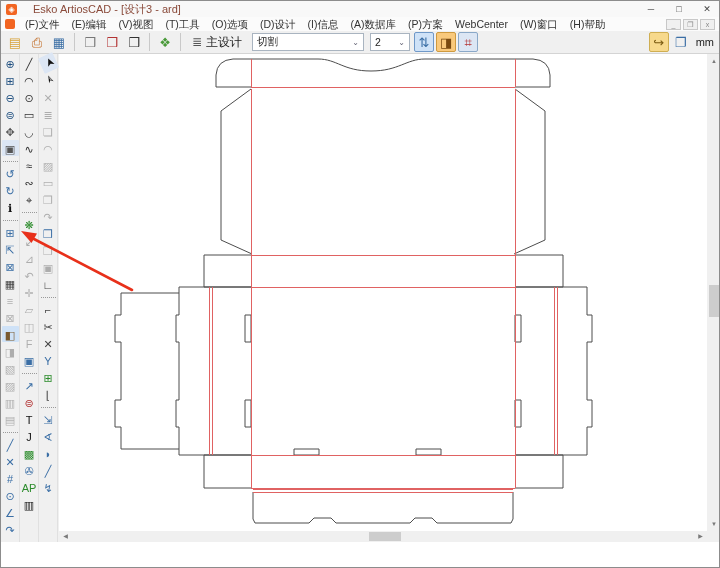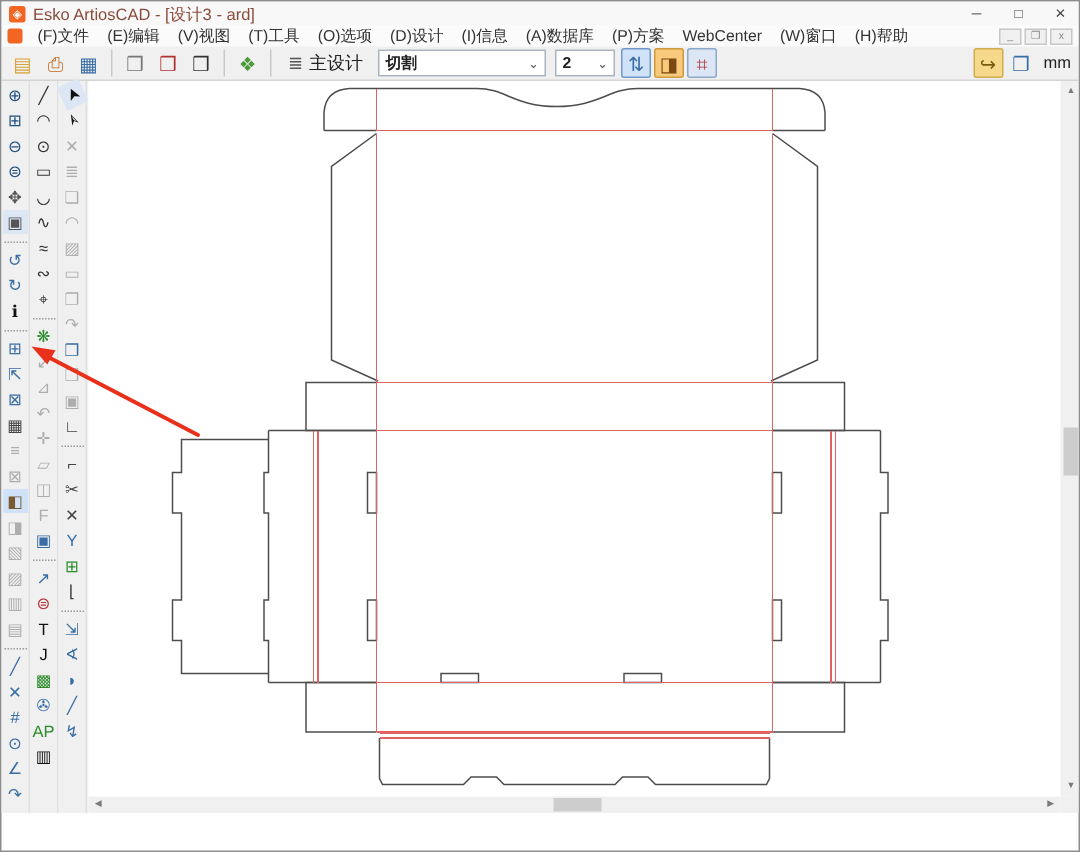--- a/index.html
+++ b/index.html
@@ -2,39 +2,39 @@
 <html style="--esko_orange: #f26522; --title_text: #8a4a3a; --sel_blue: #cfe2f7; --sel_orange: #f9c97c; --sel_yellow: #f7d98c; --cut: #4d4d4d; --crease: #e06262; --arrow_red: #e8301a;"><head>
 <meta charset="utf-8">
 <style>
   html,body{margin:0;padding:0;background:#9a9a9a;}
   *{box-sizing:border-box;font-family:"Liberation Sans","DejaVu Sans",sans-serif;}
   .app{position:relative;width:720px;height:568px;background:#fff;overflow:hidden;border:1px solid #8c8c8c;}
 
   
   .titlebar{position:absolute;left:0;top:0;width:720px;height:16px;background:#f8f8f8;display:flex;align-items:center;}
   .esko-logo{width:11px;height:11px;margin:0 5px 0 5px;background:var(--esko_orange);border-radius:2px;color:#fff;font-size:8px;line-height:11px;text-align:center;}
-  .title-text{font-size:11px;color:var(--title_text);white-space:nowrap;}
+  .title-text{font-size:11px;color:var(--title_text);white-space:nowrap;margin-left:11px;}
   .win-controls{margin-left:auto;display:flex;height:16px;}
   .win-btn{width:28px;height:16px;font-size:9px;color:#444;text-align:center;line-height:16px;}
   
   .menubar{position:absolute;left:0;top:16px;width:720px;height:14px;background:#fbfbfb;display:flex;align-items:center;}
   .mdi-logo{width:10px;height:10px;margin:0 4px;background:var(--esko_orange);border-radius:2px;}
   .menu-item{font-size:10.5px;color:#333;padding:0 6px;line-height:14px;white-space:nowrap;}
   .mdi-controls{margin-left:auto;display:flex;gap:2px;padding-right:6px;}
   .mdi-btn{width:15px;height:11px;border:1px solid #c8c8c8;background:#f0f0f0;font-size:7px;line-height:9px;text-align:center;color:#888;}
 
   
   .toolbar{position:absolute;left:0;top:30px;width:720px;height:23px;background:#f0f0f0;border-bottom:1px solid #d4d4d4;display:flex;align-items:center;padding:0 3px;}
   .tb-group{display:flex;align-items:center;}
   .tool-btn{width:20px;height:20px;margin:0 1px;font-size:13px;line-height:20px;text-align:center;color:#444;border:1px solid transparent;border-radius:2px;flex:0 0 auto;}
   .tsep{width:1px;height:18px;background:#c9c9c9;margin:0 4px;flex:0 0 auto;}
   .md-btn{display:flex;align-items:center;gap:4px;padding:0 6px;height:20px;border:1px solid transparent;border-radius:2px;}
   .md-btn .glyph{font-size:12px;color:#555;}
   .md-btn .lbl{font-size:12px;color:#222;}
-  .dd{height:18px;background:#fff;border:1px solid #a9b4c0;display:flex;align-items:center;margin:0 3px;padding:0 4px;font-size:10.5px;color:#222;font-weight:bold;}
+  .dd{height:18px;background:#fff;border:1px solid #a9b4c0;display:flex;align-items:center;margin:0 3px;padding:0 4px;font-size:10.5px;color:#222;}
   .dd .chev{margin-left:auto;font-size:8px;color:#667;}
   .dd-wide{width:112px;}
   .dd-narrow{width:40px;}
   .tb-right{margin-left:auto;display:flex;align-items:center;padding-right:4px;}
   .units{font-size:11px;color:#222;margin-left:4px;}
   .st-selected{background:var(--sel_blue);border-color:#6f98c8;}
   .st-orange{background:var(--sel_orange);border-color:#cf9a3e;}
   .st-yellow{background:var(--sel_yellow);border-color:#cfae52;}
   .st-pressed{background:#dce6f4;border-color:#8aa8c8;}
   .st-disabled{opacity:.35;}

